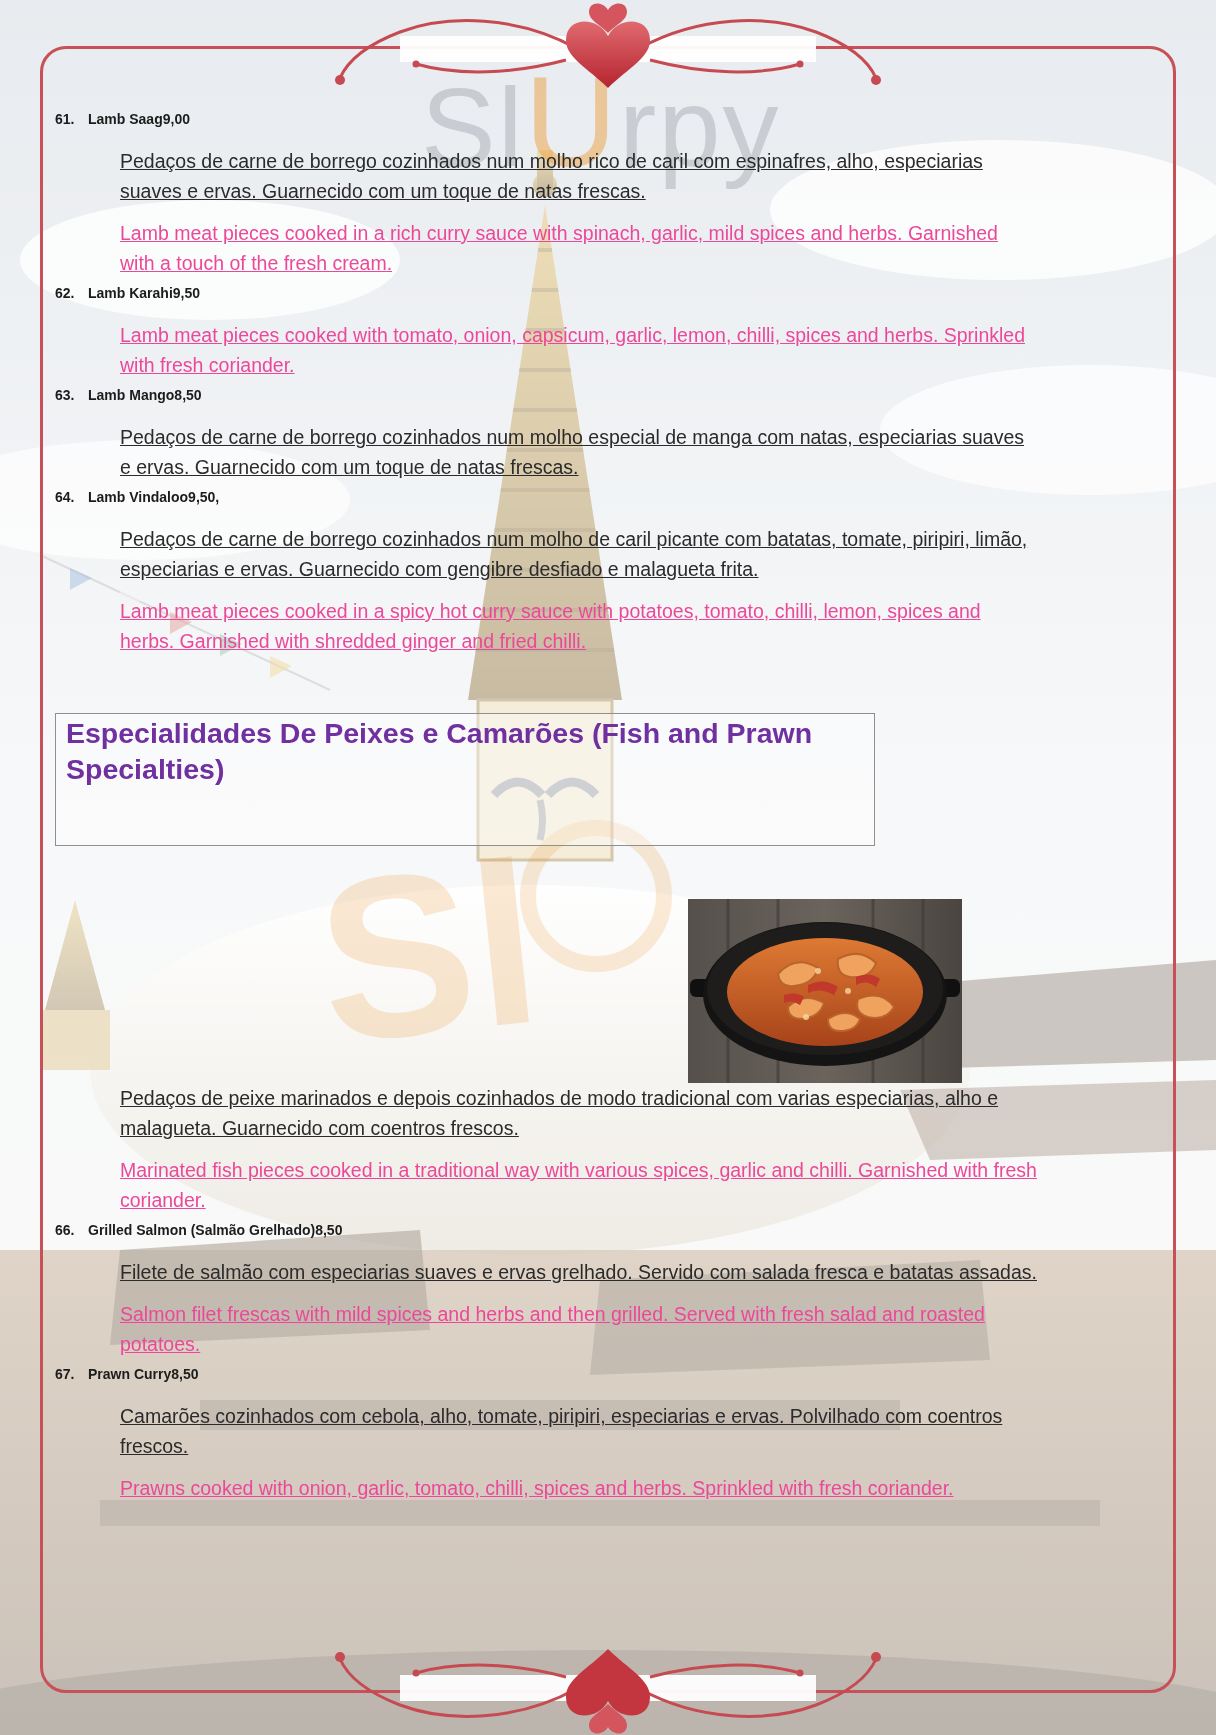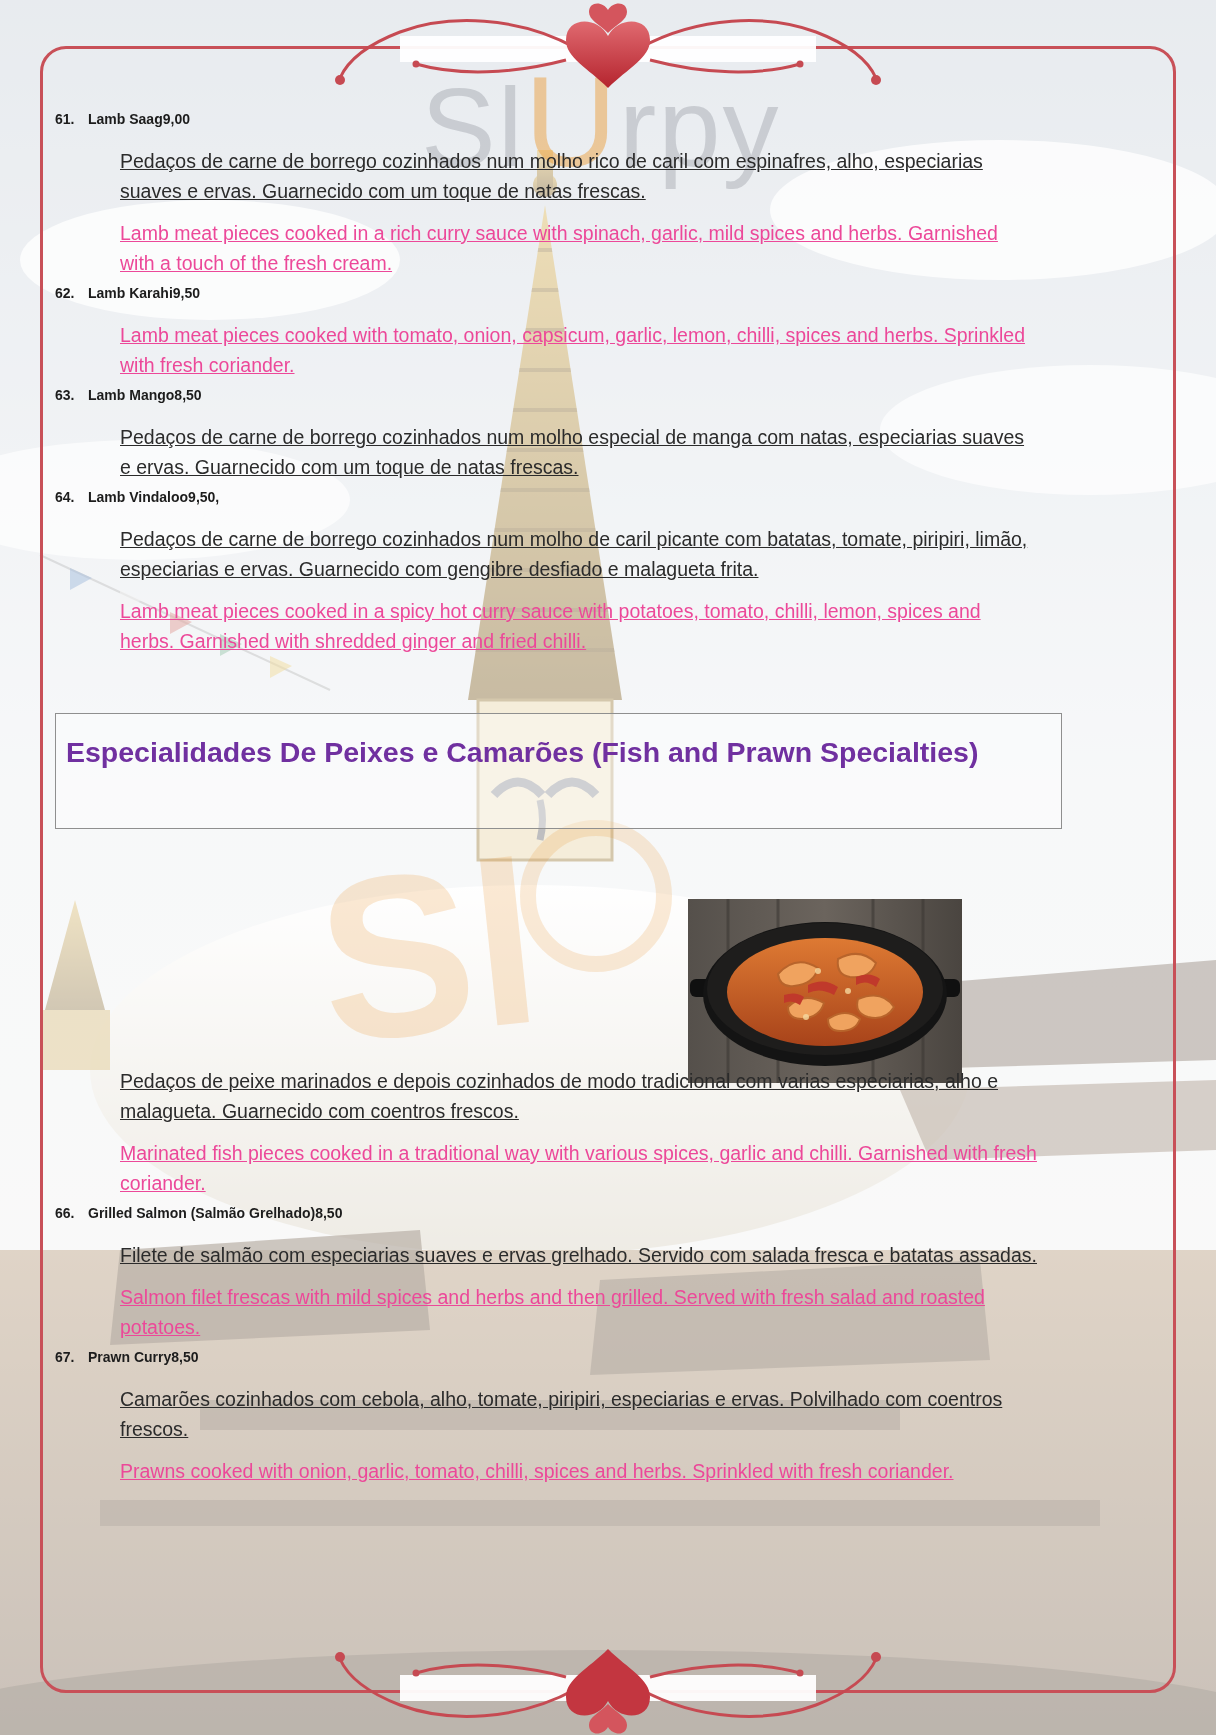--- a/index.html
+++ b/index.html
@@ -40,23 +40,23 @@
   
   .content{position:absolute;left:55px;top:104px;width:982px;z-index:4;color:#1c1c1c;}
   .item-header{
     display:flex;justify-content:flex-start;align-items:baseline;
     padding-right:50px;font-weight:bold;font-size:14px;line-height:30px;
   }
   .item-title .num{display:inline-block;width:33px;}
   .desc{margin:12px 0 0 65px;font-size:19.5px;line-height:30px;color:#2b2b2b;text-decoration:underline;}
   .desc.en{color:#ec4899;}
   .section-box{
-    margin-top:57px;width:1007px;box-sizing:border-box;
+    margin-top:57px;width:820px;box-sizing:border-box;
     border:1px solid #8f8f8f;background:rgba(255,255,255,.35);
-    padding:20px 10px 58px 10px;
+    padding:1px 10px 58px 10px;
   }
   .section-box h2{
     margin:0;font-size:28.5px;font-weight:bold;color:#7030a0;line-height:36px;
   }
   .photo-spacer{height:225px;}
   .food-photo{
     position:absolute;left:688px;top:899px;width:274px;height:184px;z-index:4;
   }
 </style>
 </head>

